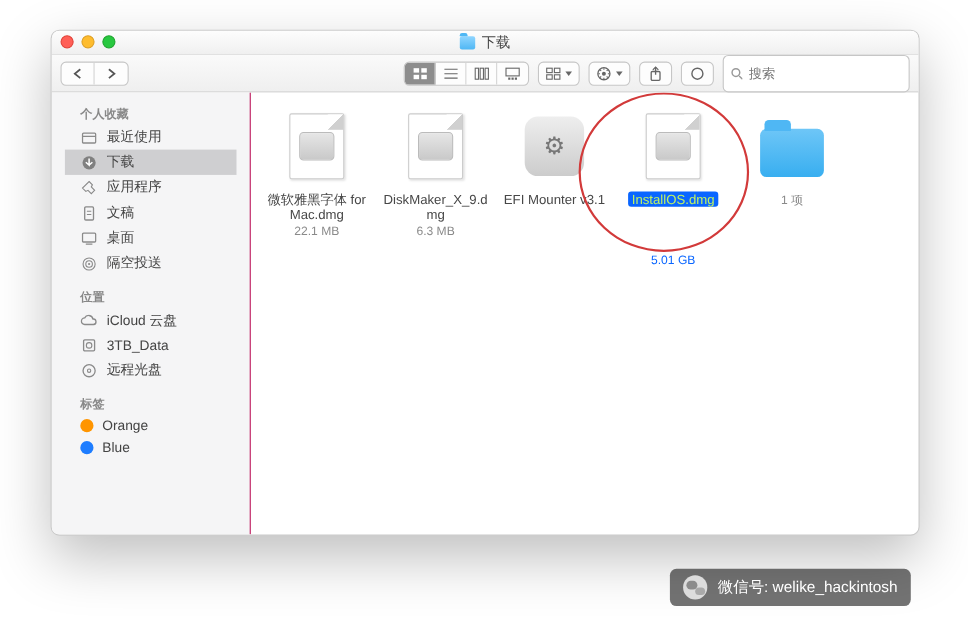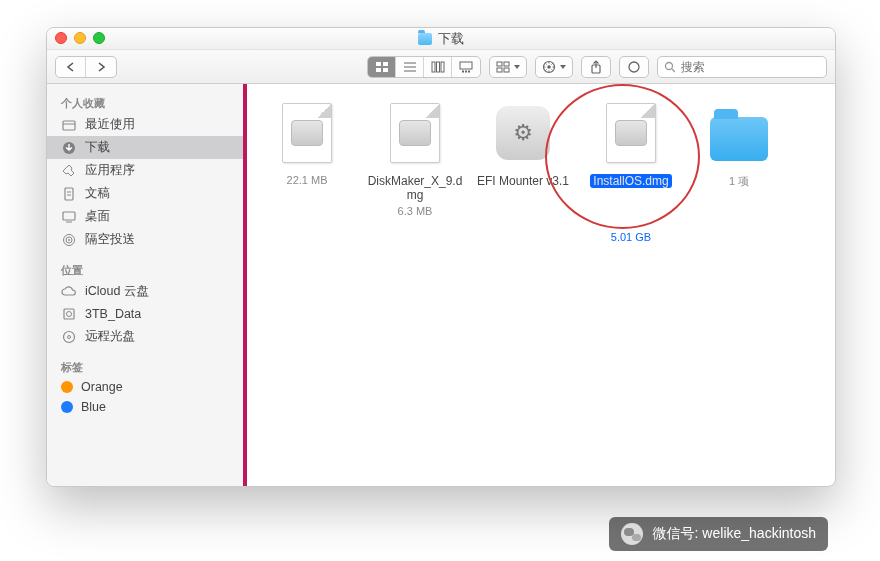--- a/index.html
+++ b/index.html
@@ -83,28 +83,28 @@
     padding:0 6px;color:#555;
   }
   .btn-single.combo::after{
     content:"";margin-left:4px;border-left:3px solid transparent;
     border-right:3px solid transparent;border-top:4px solid #666;display:inline-block;
   }
   .flex{flex:1;}
   .search {
     display:flex;align-items:center;gap:6px;
     border:1px solid #c6c6c6;border-radius:5px;background:#fff;
-    height:22px;width:170px;padding:0 6px;color:#999;
+    height:34px;width:170px;padding:0 6px;color:#999;
   }
   .search input{border:none;outline:none;font-size:12px;width:100%;color:#333;}
   
   .body {flex:1;display:flex;overflow:hidden;}
   .sidebar {
-    width:200px;background:#f5f5f6;border-right:4px solid #be185d;
-    padding:8px 0; overflow:auto;font-size:12.5px;
+    width:181px;background:#f5f5f6;border-right:1px solid #be185d;
+    padding:8px 12px; overflow:auto;font-size:12.5px;
   }
   .sb-head{color:#888;font-size:11px;padding:4px 14px 2px;font-weight:600;}
   .sb-item{
     display:flex;align-items:center;gap:8px;padding:3px 14px;color:#444;
     border-radius:0;
   }
   .sb-item.sel{background:#cfcfd1;}
   .sb-icon{width:16px;height:16px;display:flex;align-items:center;justify-content:center;
     font-size:14px;color:#8a8a8a;}
   .tag{width:12px;height:12px;border-radius:50%;}
@@ -138,21 +138,21 @@
   }
   .folder-big{
     width:58px;height:44px;border-radius:6px;
     background:linear-gradient(#6ec6f7,#38aef0);position:relative;top:6px;
   }
   .folder-big::before{
     content:"";position:absolute;left:4px;top:-8px;width:24px;height:10px;
     background:#4fb7f4;border-radius:4px 4px 0 0;
   }
   .fname{line-height:1.2;word-break:break-word;max-height:30px;overflow:hidden;}
-  .fname.sel{background:#0a66ff;color:#e5e5e5;border-radius:3px;padding:0 3px;display:inline-block;}
+  .fname.sel{background:#0a66ff;color:#bef264;border-radius:3px;padding:0 3px;display:inline-block;}
   .sub{color:#8a8a8a;font-size:11px;margin-top:2px;}
   .sub.sel{color:#0a66ff;margin-top:40px;}
   
   .redcircle{
     position:absolute;border:2px solid #d23a3a;border-radius:50%;
     width:155px;height:145px;pointer-events:none;
   }
   
   .footer-overlay{
     position:absolute;right:52px;bottom:10px;color:#fff;background:rgba(0,0,0,.55);
@@ -368,20 +368,21 @@
     </div>
 
     <div class="main" style="position:relative;">
       <div class="grid">
         <div class="fileitem">
           <div class="thumb">
               <div class="page">
                 <div class="hdd"></div>
               </div>
             </div>
+          <div class="fname">微软雅黑字体 for Mac.dmg</div>
           <div class="sub">22.1 MB</div>
         </div>
         <div class="fileitem">
           <div class="thumb">
               <div class="page">
                 <div class="hdd"></div>
               </div>
             </div>
           <div class="fname">DiskMaker_X_9.dmg</div>
           <div class="sub">6.3 MB</div>

